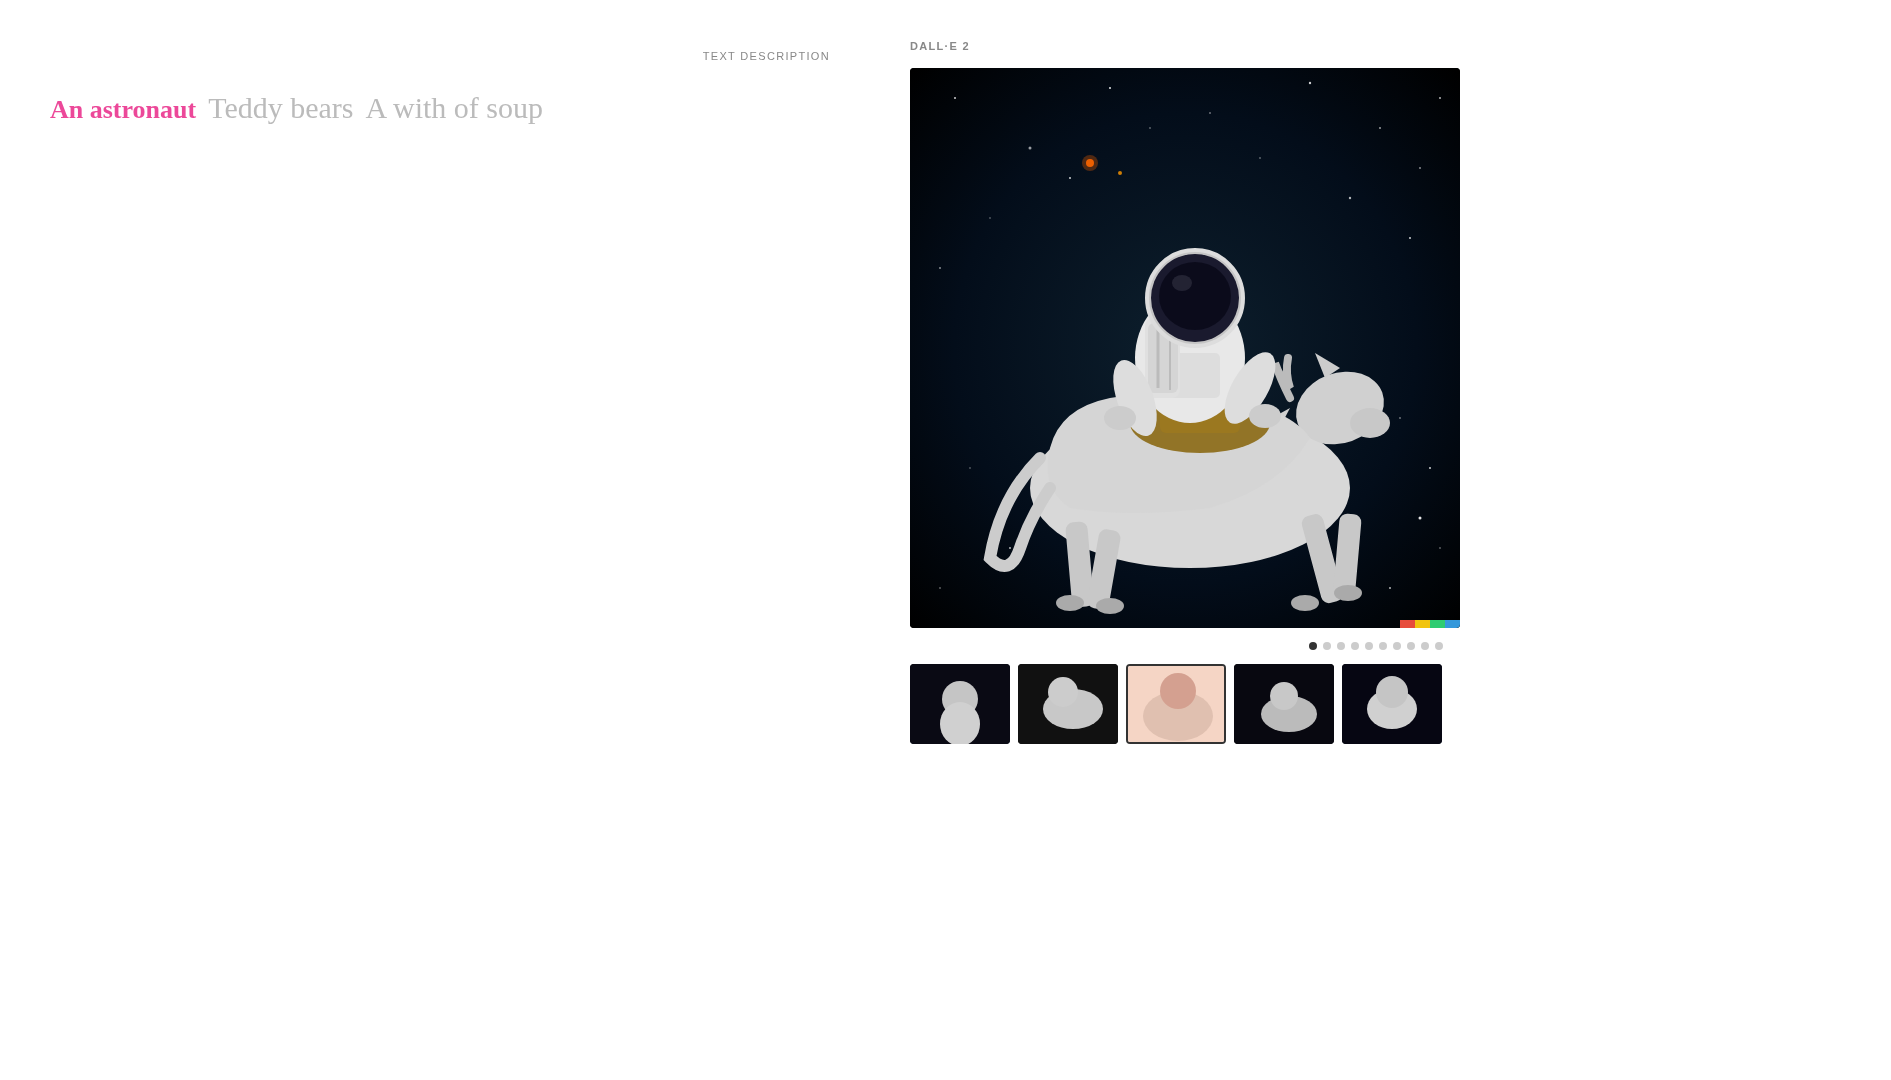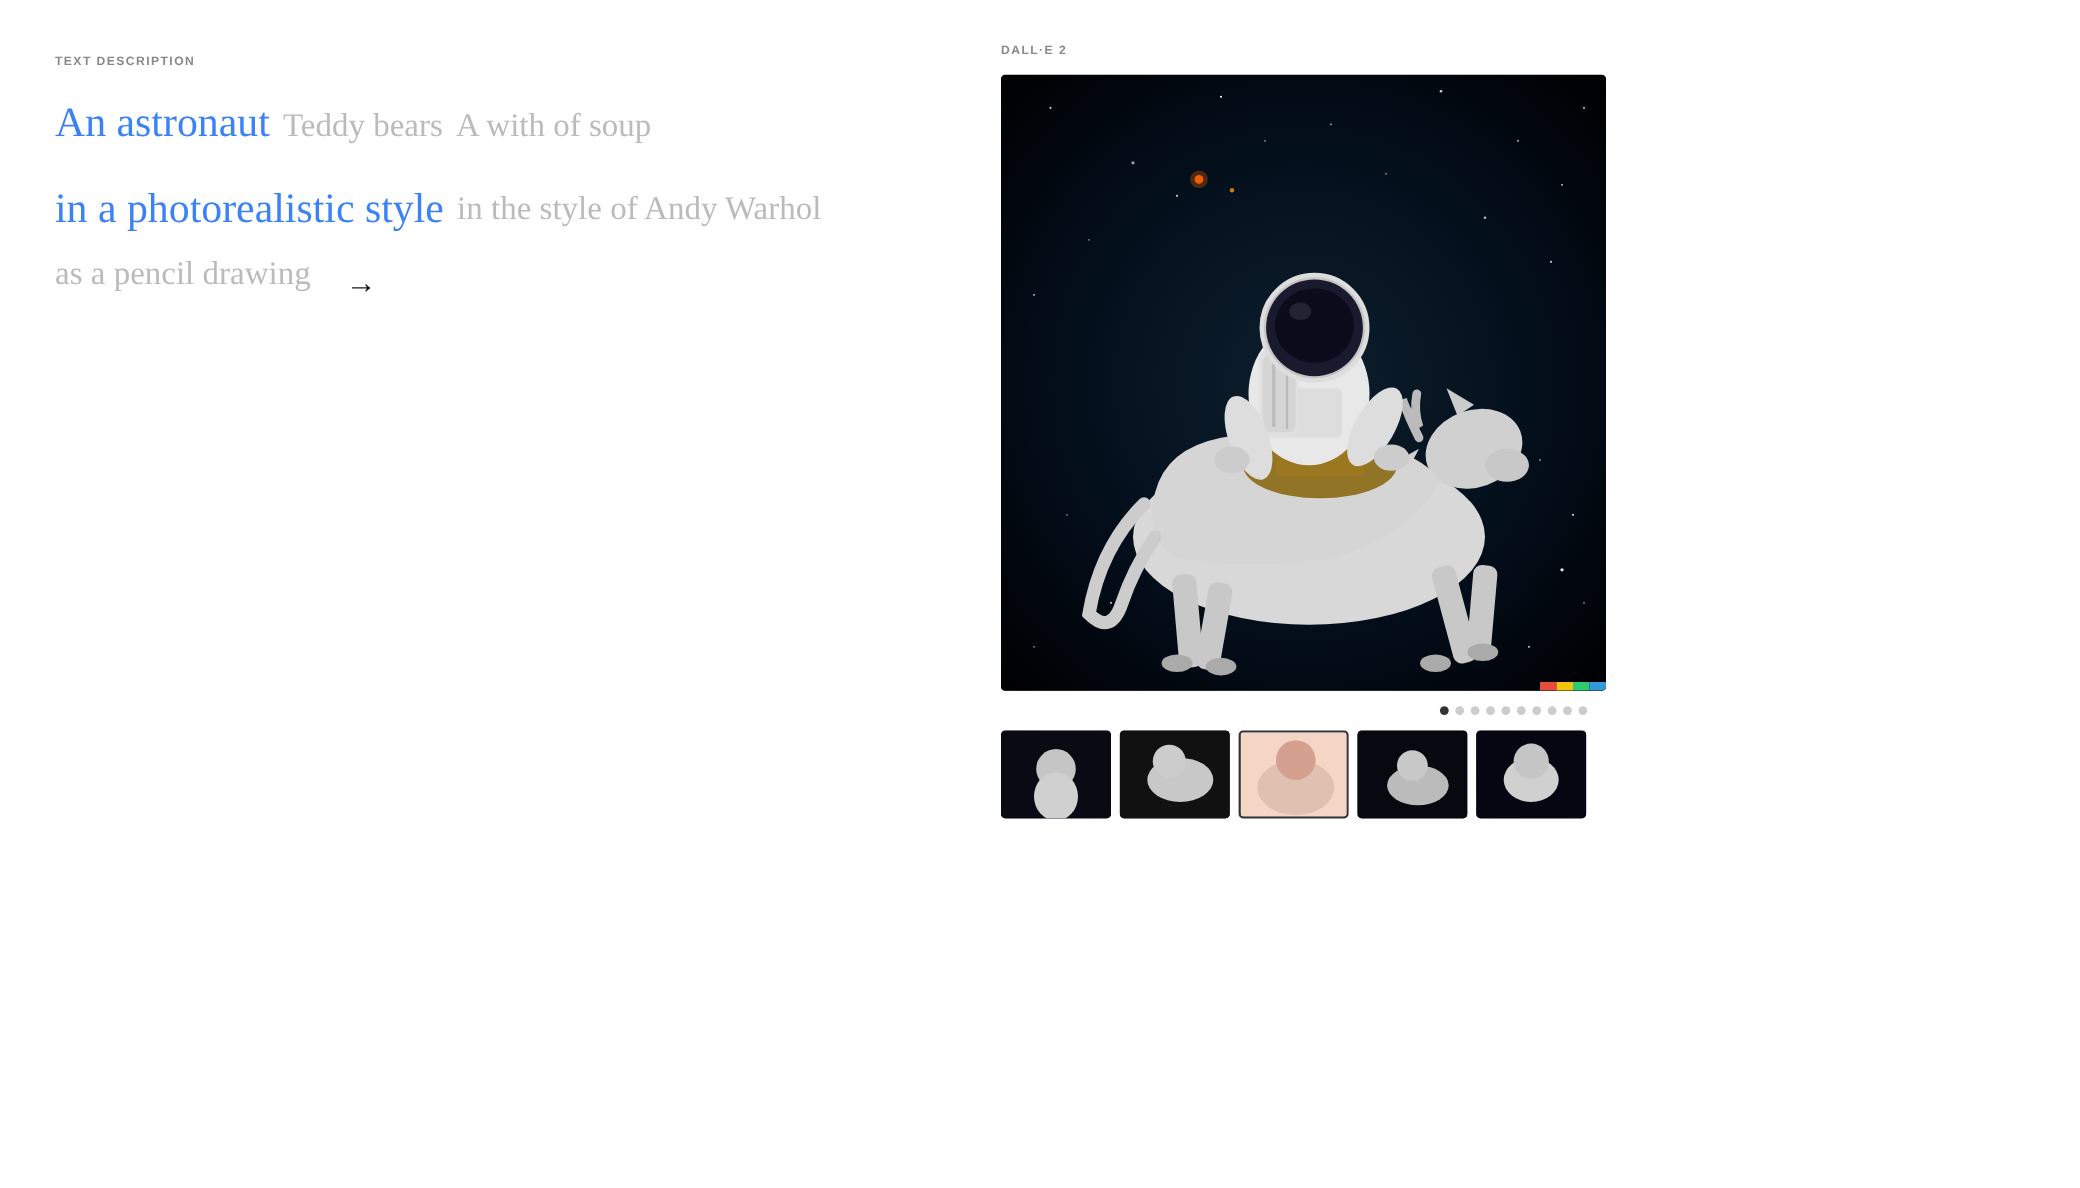--- a/index.html
+++ b/index.html
@@ -35,43 +35,44 @@
       padding-top: 10px;
     }
 
     .right-panel {
       flex: 1;
     }
 
     .section-label {
       font-family: Arial, sans-serif;
       font-size: 11px;
-      font-weight: 700;
+      font-weight: 400;
       letter-spacing: 0.12em;
       color: #888;
       text-transform: uppercase;
       margin-bottom: 28px;
+      text-align: right;
     }
 
     .text-block {
       margin-bottom: 32px;
     }
 
     .text-row {
       display: flex;
       align-items: baseline;
       flex-wrap: wrap;
       gap: 12px;
       margin-bottom: 6px;
     }
 
     .text-primary {
-      font-size: 38px;
-      font-weight: 400;
-      color: #3b82f6;
+      font-size: 26px;
+      font-weight: 700;
+      color: #ec4899;
       font-family: Georgia, serif;
       line-height: 1.2;
     }
 
     .text-suggestion {
       font-size: 30px;
       color: #bbb;
       font-family: Georgia, serif;
       line-height: 1.2;
       cursor: pointer;
@@ -163,28 +164,20 @@
 
       <div class="text-block">
         <div class="text-row">
           <span class="text-primary">An astronaut</span>
           <span class="text-suggestion">Teddy bears</span>
           <span class="text-suggestion">A with of soup</span>
         </div>
       </div>
 
 
-      <div class="text-block">
-        <div class="text-row" style="align-items: center;">
-          <span class="text-primary">in a photorealistic style</span>
-          <span class="text-suggestion">in the style of Andy Warhol</span>
-          <span class="text-suggestion">as a pencil drawing</span>
-          <button class="arrow-button">→</button>
-        </div>
-      </div>
     </div>
 
     <div class="right-panel">
       <div class="dall-e-label">DALL·E 2</div>
 
       <div class="main-image-container">
         
         <svg width="100%" height="100%" viewBox="0 0 550 560" xmlns="http://www.w3.org/2000/svg">
 
           <defs>

